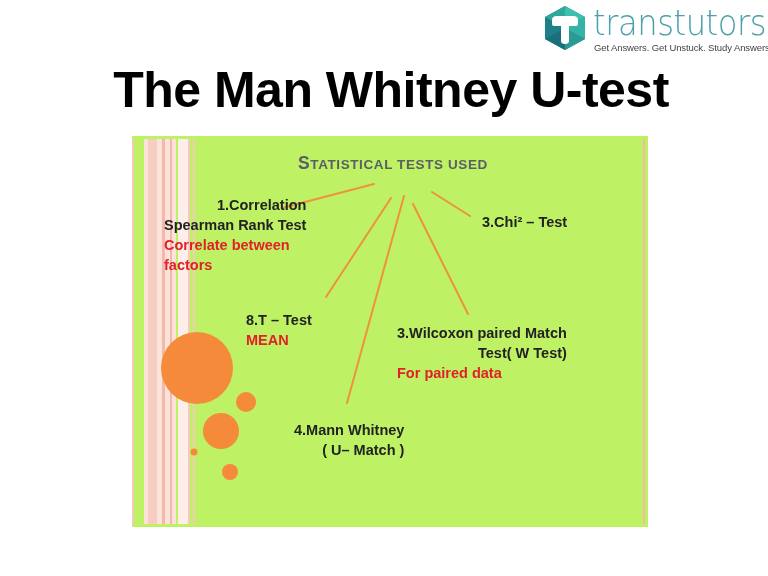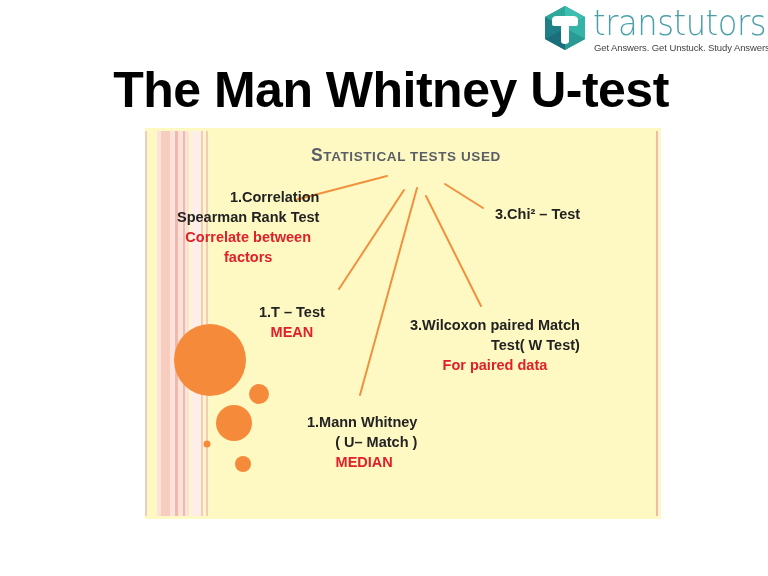--- a/index.html
+++ b/index.html
@@ -18,27 +18,27 @@
       position: absolute; left: 51px; top: 37px; font-size: 9.5px; color: #444;
       font-family: "Liberation Sans", sans-serif; white-space: nowrap; letter-spacing: -0.1px;
     }
     .title {
       position: absolute; left: 0; right: 0; top: 58px; text-align: center;
       font-family: "Liberation Sans", sans-serif; font-weight: bold; font-size: 50px;
       color: #000; letter-spacing: -0.5px; line-height: 64px;
       padding-left: 14px;
     }
     .slide {
-      position: absolute; left: 132px; top: 128px; width: 516px; height: 391px;
-      background: #fef9c3; overflow: hidden; margin-left: 13px;
+      position: absolute; left: 132px; top: 136px; width: 516px; height: 391px;
+      background: #bef264; overflow: hidden;
     }
     .slide svg.bg { position: absolute; left: 0; top: 0; }
     .txt { position: absolute; font-family: "Liberation Sans", sans-serif; font-weight: bold; font-size: 14.5px; line-height: 20px; white-space: nowrap; }
     .blk { color: #222; text-align: right; }
-    .red { color: #e0202a; text-align: center; }
+    .red { color: #e0202a; }
     .heading {
       position: absolute; left: 166px; top: 17px; font-family: "Liberation Sans", sans-serif;
       font-weight: bold; color: #5a5e66; font-size: 13.5px; letter-spacing: 0.6px; white-space: nowrap;
     }
     .heading .cap { font-size: 17.5px; }
   </style>
 </head>
 <body>
 
 <div class="logo">
@@ -92,32 +92,31 @@
   </div>
 
   <div class="txt" style="left:32px; top:59px;">
     <div class="blk">1.Correlation</div>
     <div class="blk">Spearman Rank Test</div>
     <div class="red">Correlate between</div>
     <div class="red">factors</div>
   </div>
 
   <div class="txt" style="left:114px; top:174px;">
-    <div class="blk">1.T – Test</div>
+    <div class="blk">8.T – Test</div>
     <div class="red">MEAN</div>
   </div>
 
   <div class="txt" style="left:350px; top:76px;">
     <div class="blk">3.Chi² – Test</div>
   </div>
 
   <div class="txt" style="left:265px; top:187px;">
     <div class="blk">3.Wilcoxon paired Match</div>
     <div class="blk">Test( W Test)</div>
     <div class="red">For paired data</div>
   </div>
 
   <div class="txt" style="left:162px; top:284px;">
-    <div class="blk">1.Mann Whitney</div>
+    <div class="blk">4.Mann Whitney</div>
     <div class="blk">( U– Match )</div>
-    <div class="red" style="white-space:pre;"> MEDIAN</div>
   </div>
 </div>
 
 </body></html>

